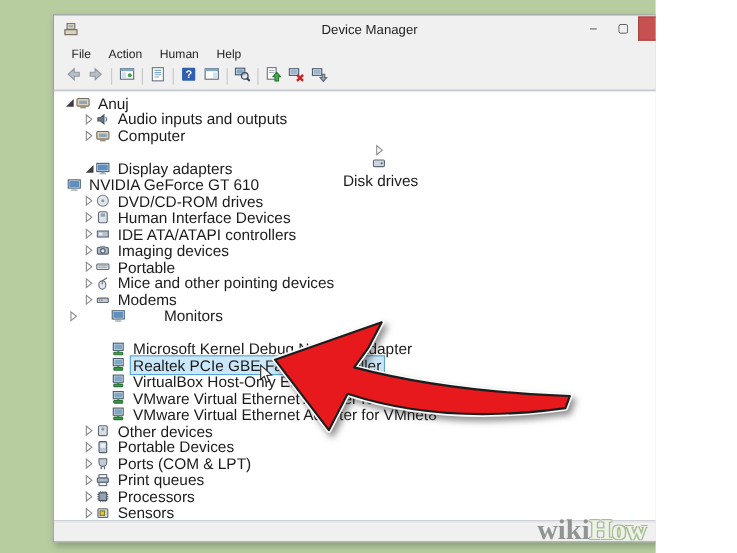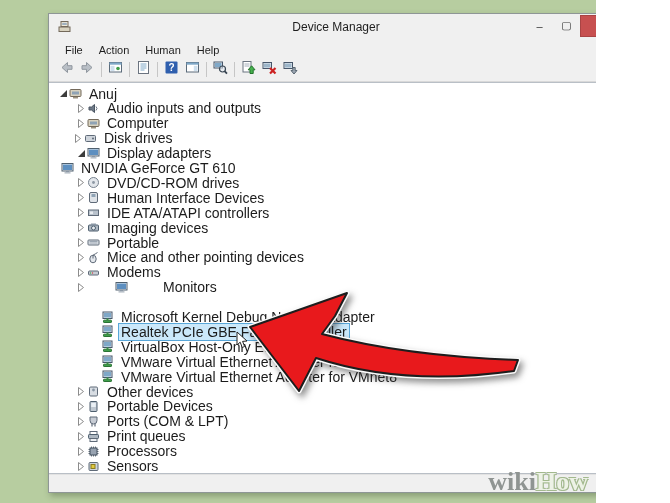--- a/index.html
+++ b/index.html
@@ -190,21 +190,21 @@
             </span>
             <span class="ticon">
               <svg width="13" height="13" viewBox="0 0 13 13">
                 <rect x="1" y="2.5" width="11" height="7" rx="1" fill="#d8d2bf" stroke="#73695a"></rect>
                 <rect x="3" y="4.5" width="7" height="3" fill="#8fa3b5"></rect>
                 <rect x="4" y="10" width="5" height="1.5" fill="#9a917e"></rect>
               </svg>
             </span>
             <span class="rlabel">Computer</span>
           </div>
-          <div class="row" style="top: 47.7px; padding-left: 23px;">
+          <div class="row" style="top: 47.7px; padding-left: 34px; flex-direction: column;">
             <span class="exp">
               <svg width="8" height="11" viewBox="0 0 8 11">
                 <polygon points="1.5,1.5 1.5,9.5 6.5,5.5" fill="#fff" stroke="#8c8c8c"></polygon>
               </svg>
             </span>
             <span class="ticon">
               <svg width="13" height="13" viewBox="0 0 13 13">
                 <rect x="1.5" y="3.5" width="10" height="6" rx="1" fill="#cfd5dc" stroke="#5f6a78"></rect>
                 <circle cx="9" cy="6.5" r="1" fill="#5f6a78"></circle>
               </svg>
@@ -333,21 +333,21 @@
             </span>
             <span class="ticon">
               <svg width="13" height="13" viewBox="0 0 13 13">
                 <rect x="1.5" y="5" width="10" height="4" rx="1" fill="#c7ccd4" stroke="#5f6a78"></rect>
                 <circle cx="3.5" cy="7" r="0.7" fill="#3fae49"></circle>
                 <circle cx="5.5" cy="7" r="0.7" fill="#d04545"></circle>
               </svg>
             </span>
             <span class="rlabel">Modems</span>
           </div>
-          <div class="row" style="top: 196.7px; padding-left: 26px; gap: 28px;">
+          <div class="row" style="top: 196.7px; padding-left: 12px; gap: 28px;">
             <span class="exp">
               <svg width="8" height="11" viewBox="0 0 8 11">
                 <polygon points="1.5,1.5 1.5,9.5 6.5,5.5" fill="#fff" stroke="#8c8c8c"></polygon>
               </svg>
             </span>
             <span class="ticon">
               <svg width="13" height="13" viewBox="0 0 13 13">
                 <rect x="1" y="1.5" width="11" height="7.5" fill="#eef2f6" stroke="#4e5f6e"></rect>
                 <rect x="2" y="2.5" width="9" height="5.5" fill="#5d8fc0"></rect>
                 <rect x="5" y="9" width="3" height="1.2" fill="#8a97a5"></rect>

